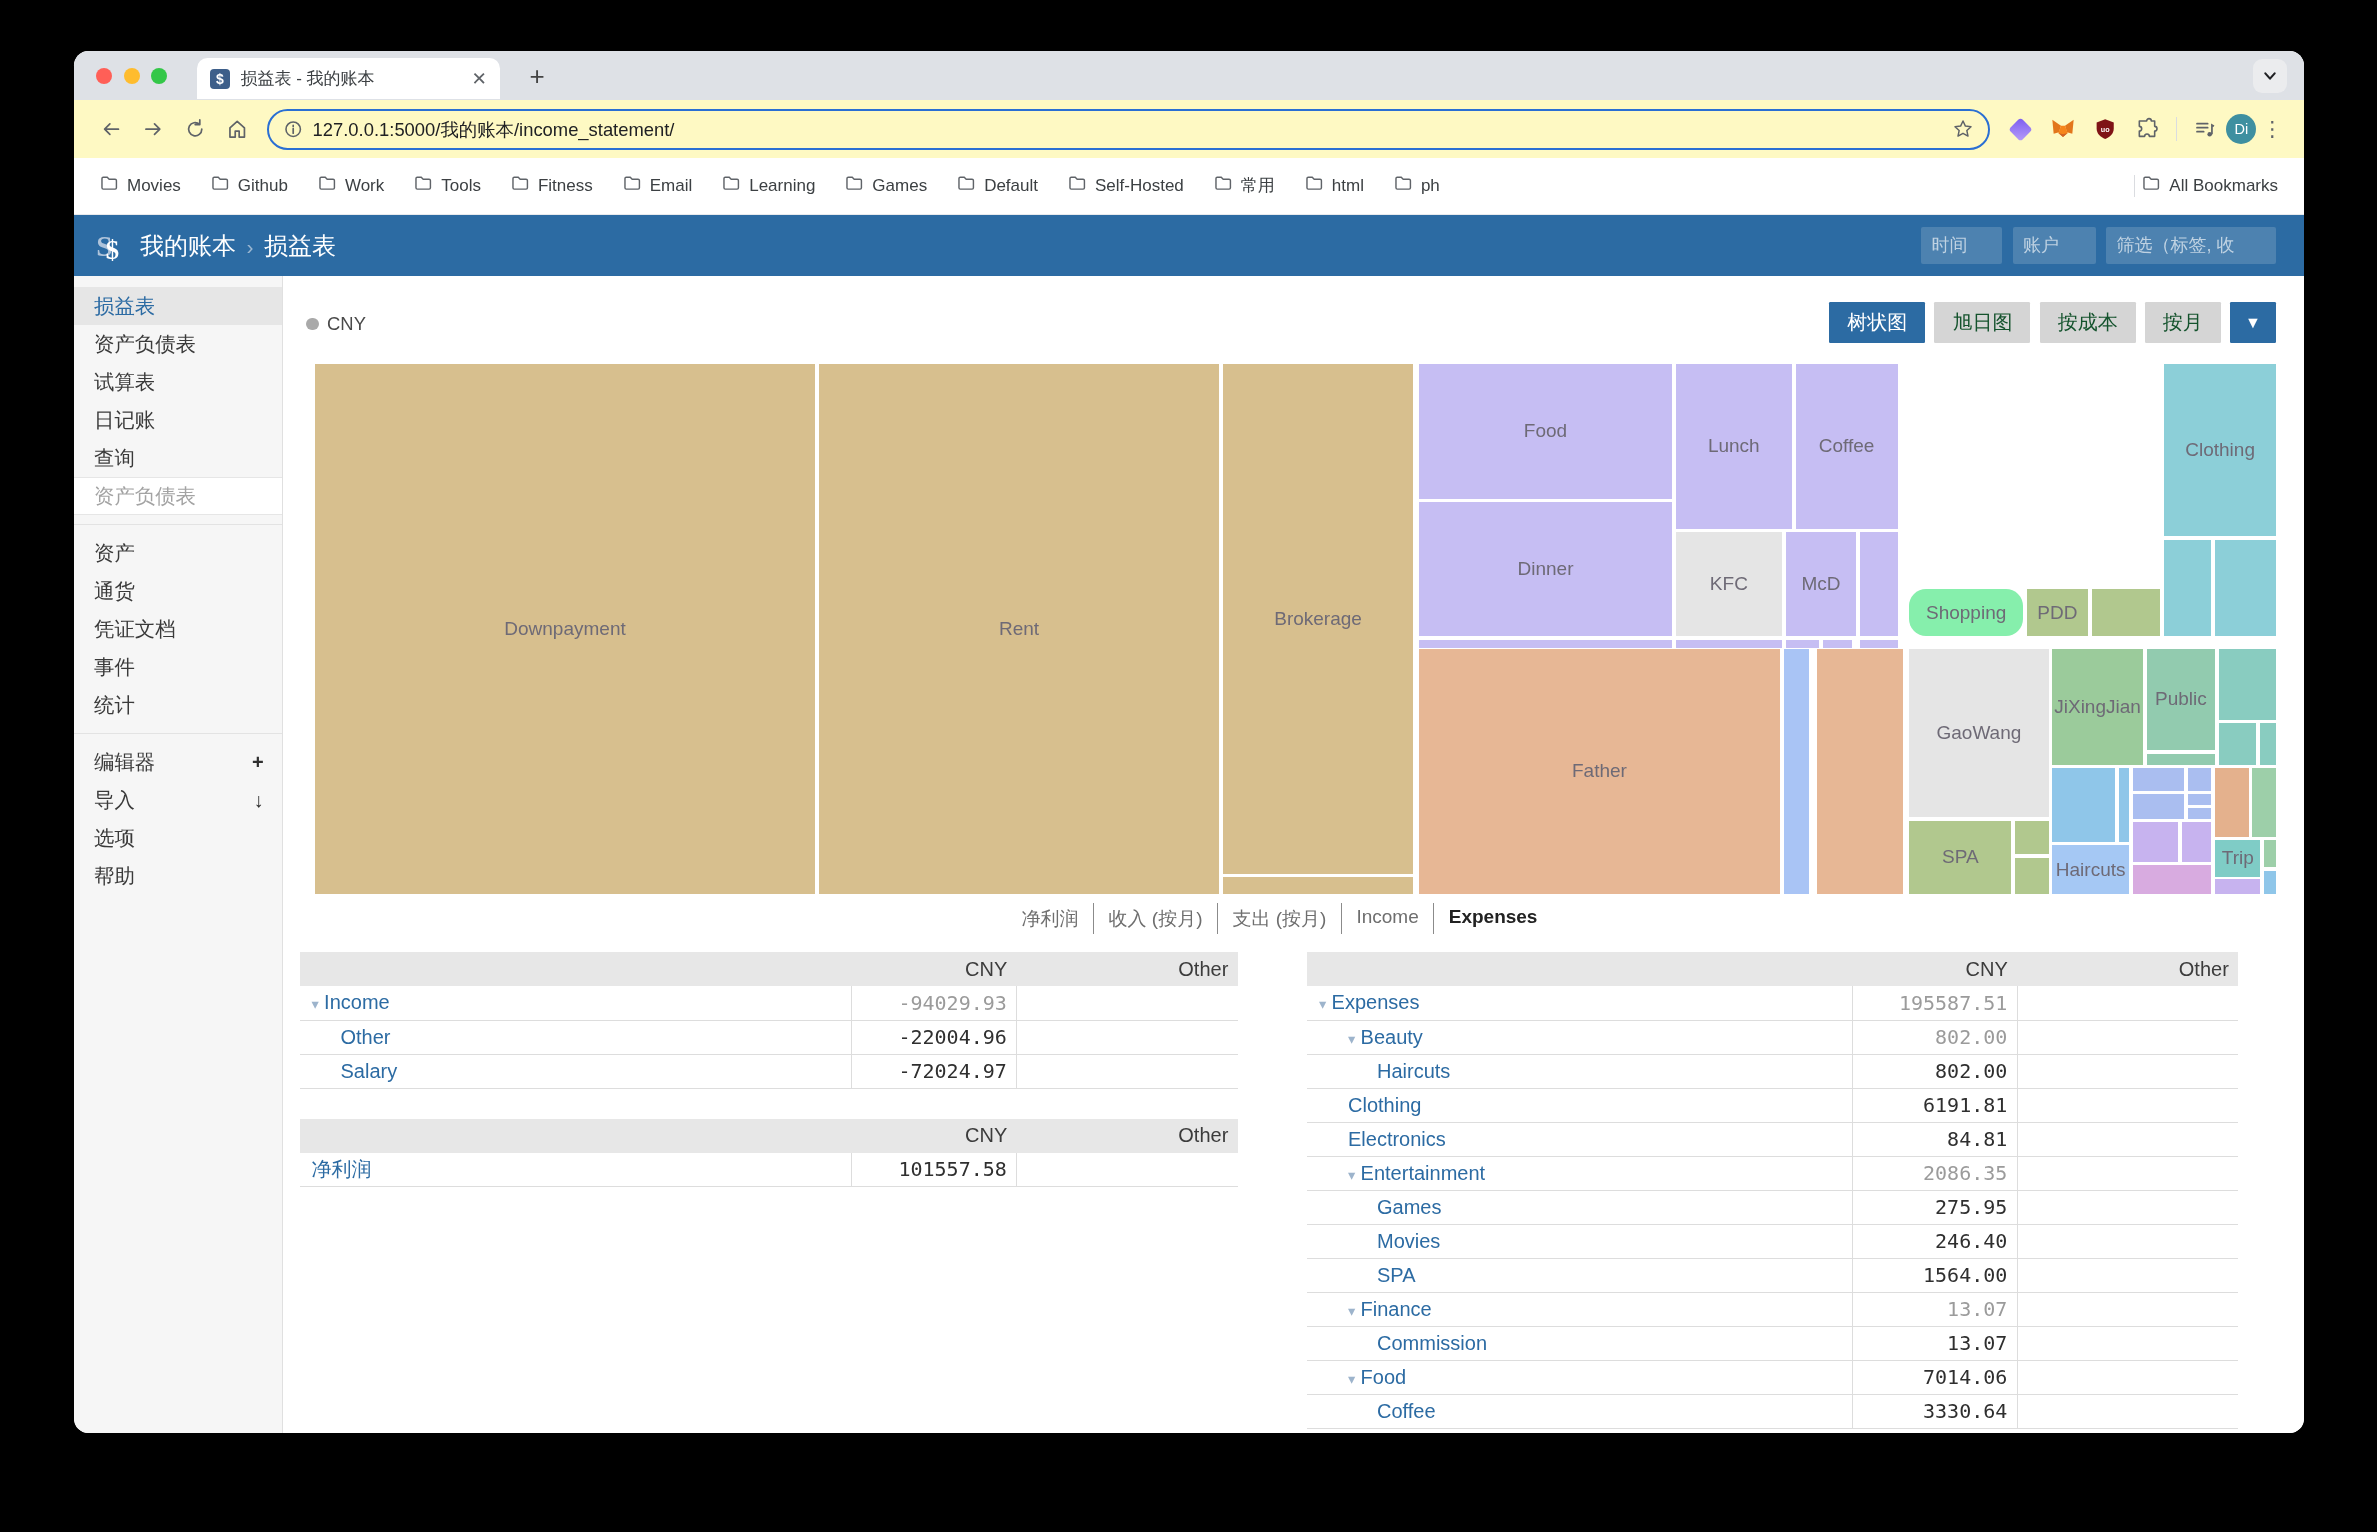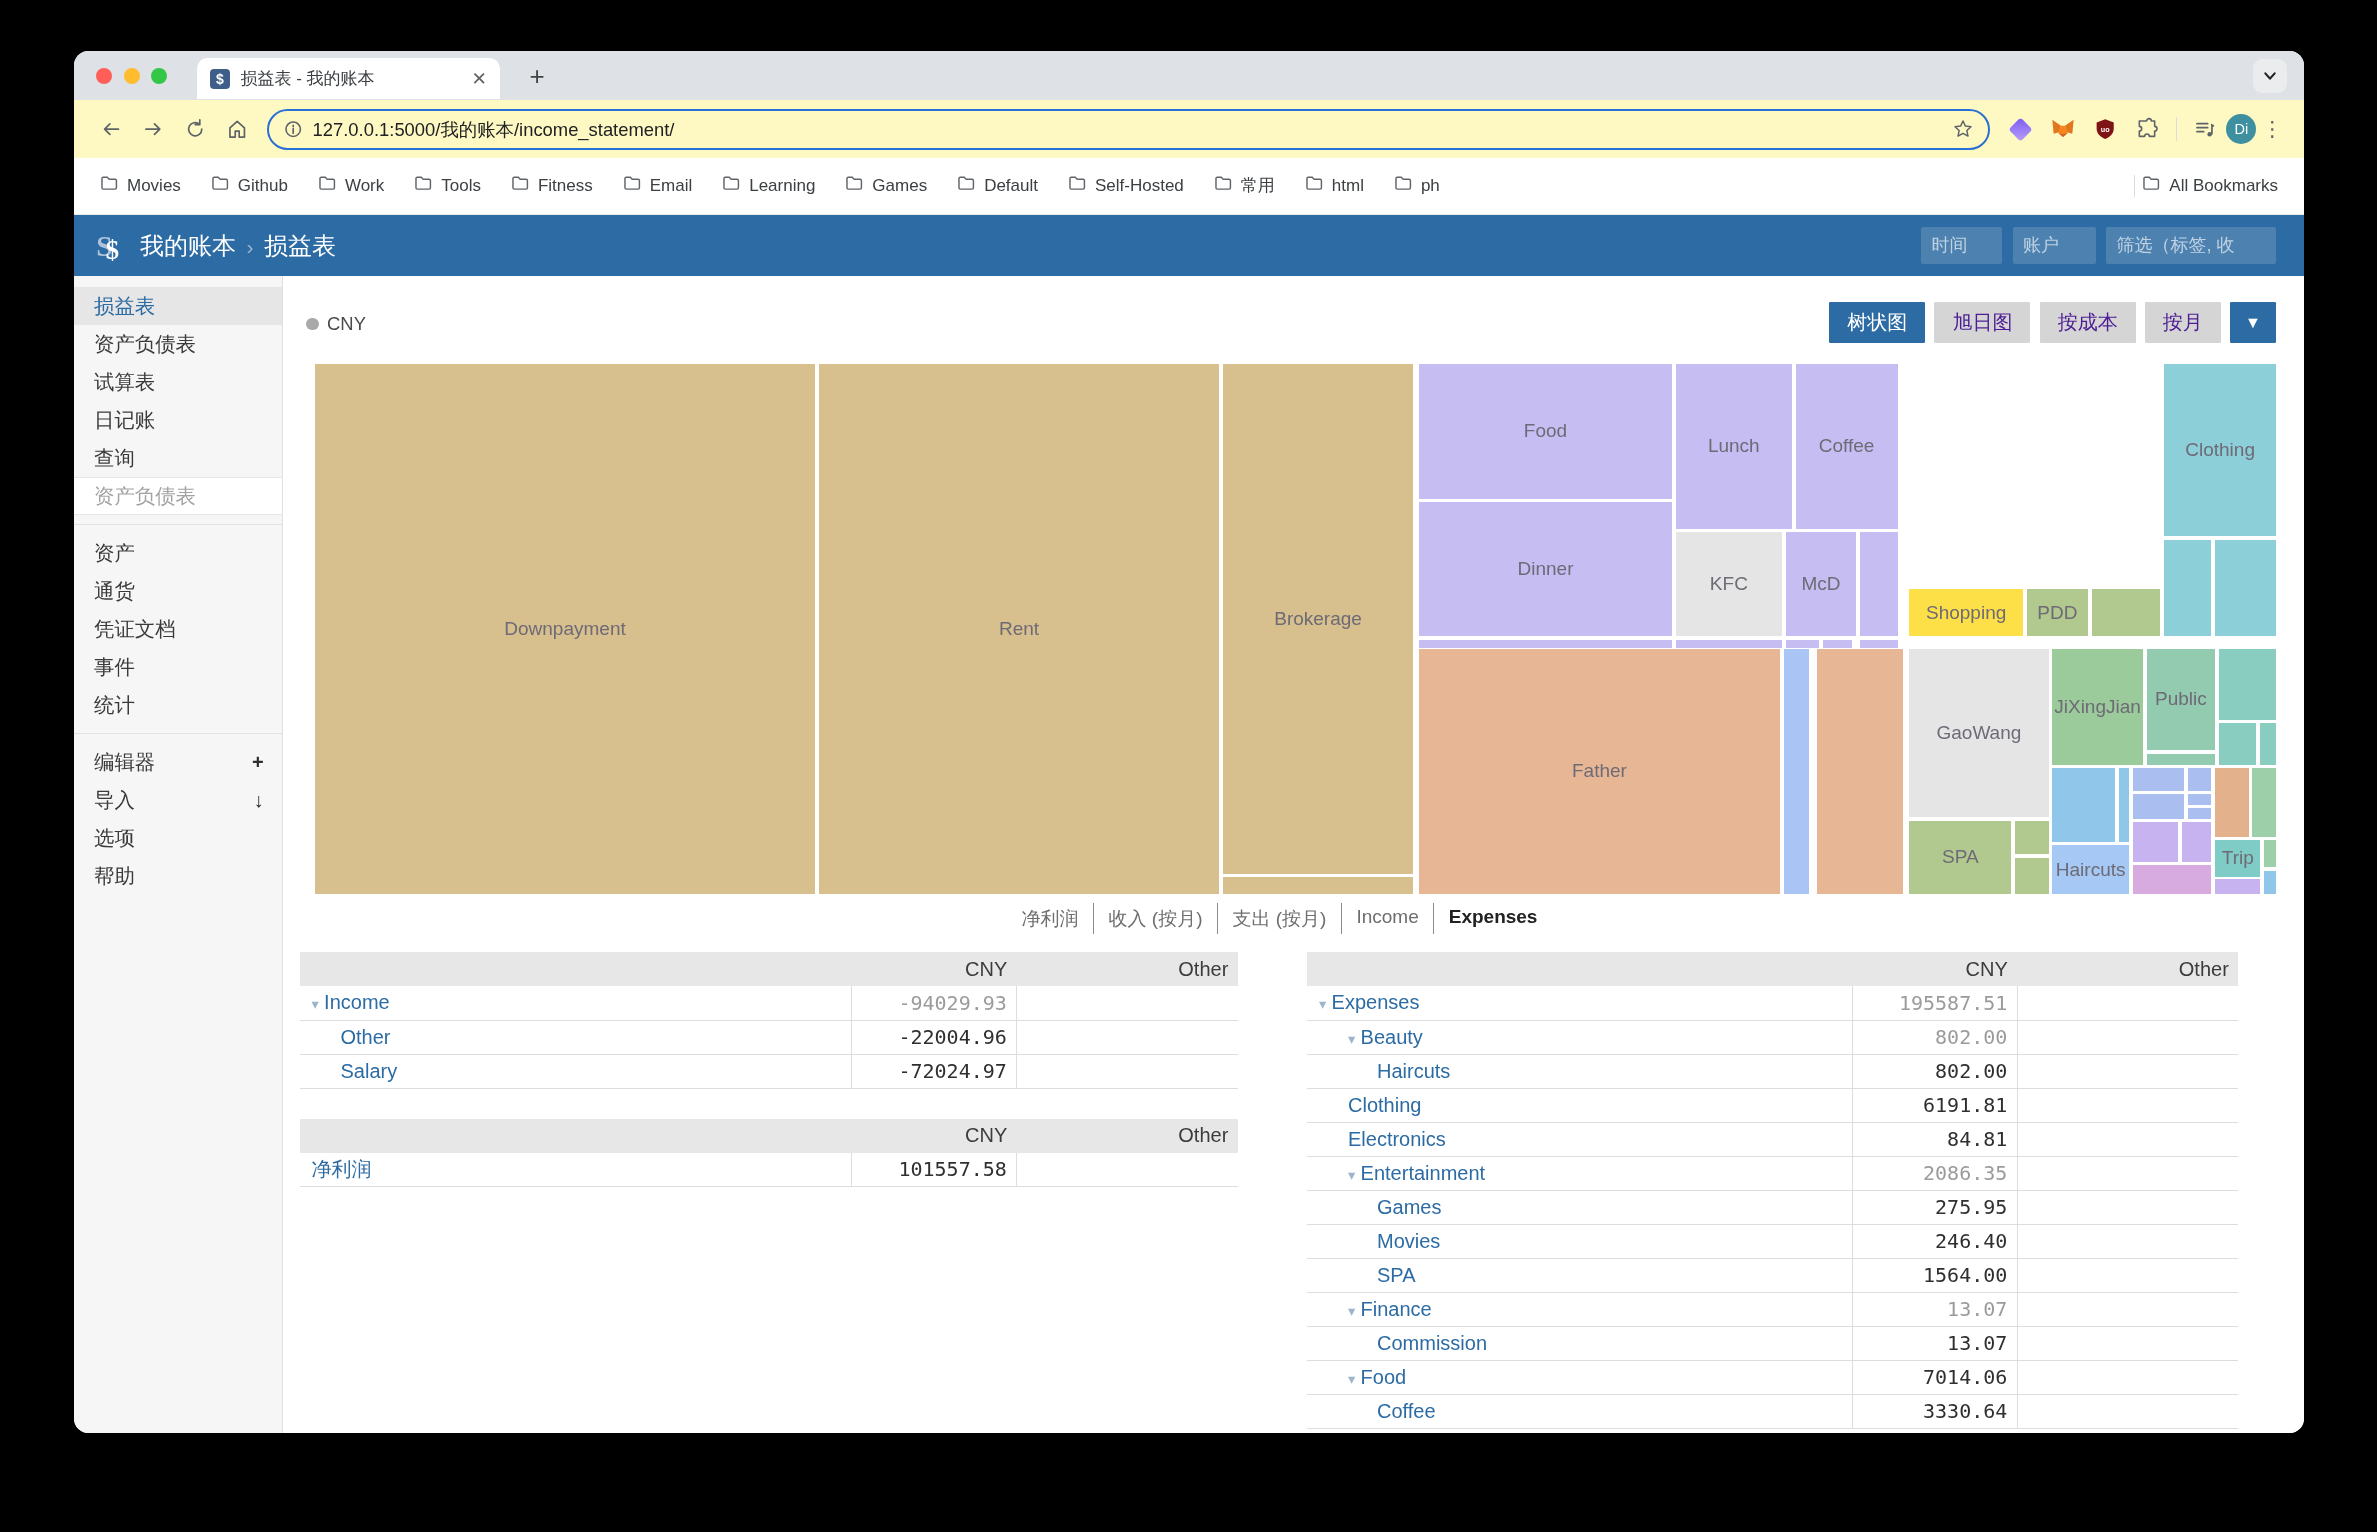--- a/index.html
+++ b/index.html
@@ -68,21 +68,21 @@
   .sb-item.muted { background:#fff; color:#a3a3a3; border-top:0.7px solid #e6e6e6; border-bottom:0.7px solid #e6e6e6;}
   .sb-right { margin-left:auto; margin-right:18.4px; font-weight:bold; color:#2f2f2f; font-size:20px;}
   .sb-div { border-top:0.7px solid #e3e3e3; margin:9.2px 0; }
   .content { flex:1; position:relative; background:#fff; overflow:hidden; }
 
   
   .legend { position:absolute; left:23px; top:37px; display:flex; align-items:center; gap:8.6px;
             font-size:18.4px; color:#4a4a4a; }
   .legend .dot { width:12.5px; height:12.5px; border-radius:50%; background:#a9a9a9; }
   .modes { position:absolute; top:26px; right:28px; display:flex; gap:9.2px; }
-  .mode-btn { height:41px; padding:0 18px; background:#d5d5d5; color:#4c1d95; font-size:20px;
+  .mode-btn { height:41px; padding:0 18px; background:#d5d5d5; color:#14532d; font-size:20px;
               display:flex; align-items:center; border-radius:1.3px; }
   .mode-btn.active { background:#2c6ba3; color:#fff; }
   .dd-btn { width:46px; height:41px; background:#2c6ba3; color:#fff; font-size:16px;
             display:flex; align-items:center; justify-content:center; border-radius:1.3px; }
 
   
   .treemap { position:absolute; left:32px; top:88px; width:1961px; height:530px; background:#fff; }
   .tm-cell { position:absolute; display:flex; align-items:center; justify-content:center;
              color:#6e6a76; font-size:19px; overflow:hidden; white-space:nowrap; }
 
@@ -387,21 +387,21 @@
           <div class="tm-cell" style="left: 69.4%; top: 52%; width: 5.4%; height: 1.5%; background: rgb(198, 190, 243);"></div>
           <div class="tm-cell" style="left: 75%; top: 52%; width: 1.7%; height: 1.5%; background: rgb(198, 190, 243);"></div>
           <div class="tm-cell" style="left: 76.9%; top: 52%; width: 1.5%; height: 1.5%; background: rgb(198, 190, 243);"></div>
           <div class="tm-cell" style="left: 78.8%; top: 52%; width: 1.9%; height: 1.5%; background: rgb(198, 190, 243);"></div>
           <div class="tm-cell" style="left: 56.3%; top: 53.7%; width: 18.4%; height: 46.3%; background: rgb(231, 183, 149);">Father</div>
           <div class="tm-cell" style="left: 74.9%; top: 53.7%; width: 1.3%; height: 46.3%; background: rgb(169, 196, 245);"></div>
           <div class="tm-cell" style="left: 76.6%; top: 53.7%; width: 4.4%; height: 46.3%; background: rgb(231, 183, 149);"></div>
           <div class="tm-cell" style="left: 94.3%; top: 0%; width: 5.7%; height: 32.4%; background: rgb(140, 207, 216);">Clothing</div>
           <div class="tm-cell" style="left: 94.3%; top: 33.2%; width: 2.4%; height: 18.2%; background: rgb(140, 207, 216);"></div>
           <div class="tm-cell" style="left: 96.9%; top: 33.2%; width: 3.1%; height: 18.2%; background: rgb(140, 207, 216);"></div>
-          <div class="tm-cell" style="left: 81.3%; top: 42.4%; width: 5.8%; height: 9%; background: #fde047;">Shopping</div>
+          <div class="tm-cell" style="left: 81.3%; top: 42.4%; width: 5.8%; height: 9%; background: #86efac; border-radius: 17px;">Shopping</div>
           <div class="tm-cell" style="left: 87.3%; top: 42.4%; width: 3.1%; height: 9%; background: rgb(177, 200, 142);">PDD</div>
           <div class="tm-cell" style="left: 90.6%; top: 42.4%; width: 3.5%; height: 9%; background: rgb(177, 200, 142);"></div>
           <div class="tm-cell" style="left: 81.3%; top: 53.7%; width: 7.1%; height: 31.8%; background: #e5e5e5;">GaoWang</div>
           <div class="tm-cell" style="left: 81.3%; top: 86.2%; width: 5.2%; height: 13.8%; background: rgb(177, 200, 142);">SPA</div>
           <div class="tm-cell" style="left: 86.7%; top: 86.2%; width: 1.7%; height: 6.3%; background: rgb(177, 200, 142);"></div>
           <div class="tm-cell" style="left: 86.7%; top: 93.2%; width: 1.7%; height: 6.8%; background: rgb(177, 200, 142);"></div>
           <div class="tm-cell" style="left: 88.6%; top: 53.7%; width: 4.6%; height: 22%; background: rgb(155, 203, 155);">JiXingJian</div>
           <div class="tm-cell" style="left: 93.4%; top: 53.7%; width: 3.5%; height: 19.2%; background: rgb(146, 203, 175);">Public</div>
           <div class="tm-cell" style="left: 93.4%; top: 73.5%; width: 3.5%; height: 2.2%; background: rgb(146, 203, 175);"></div>
           <div class="tm-cell" style="left: 97.1%; top: 53.7%; width: 2.9%; height: 13.5%; background: rgb(137, 204, 192);"></div>

